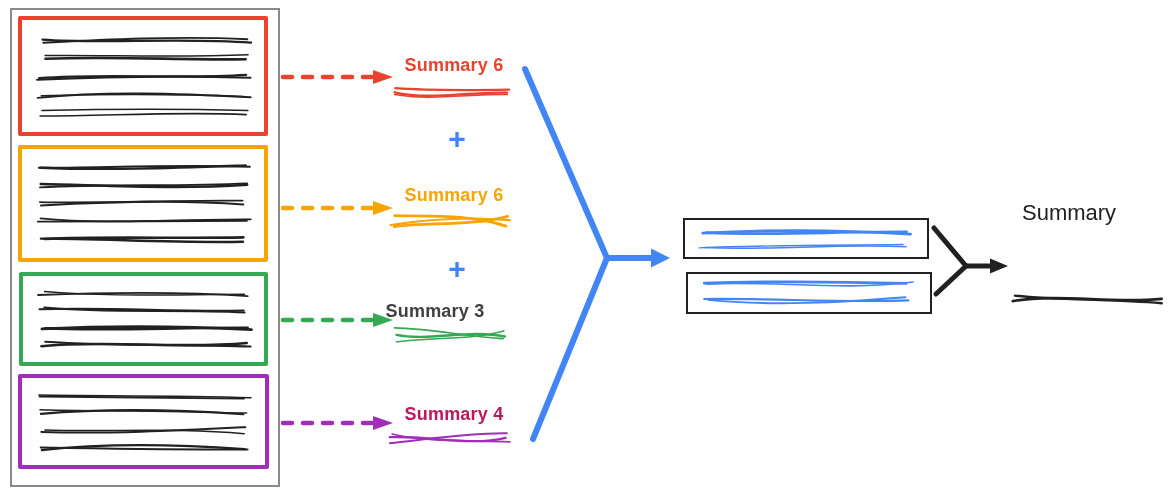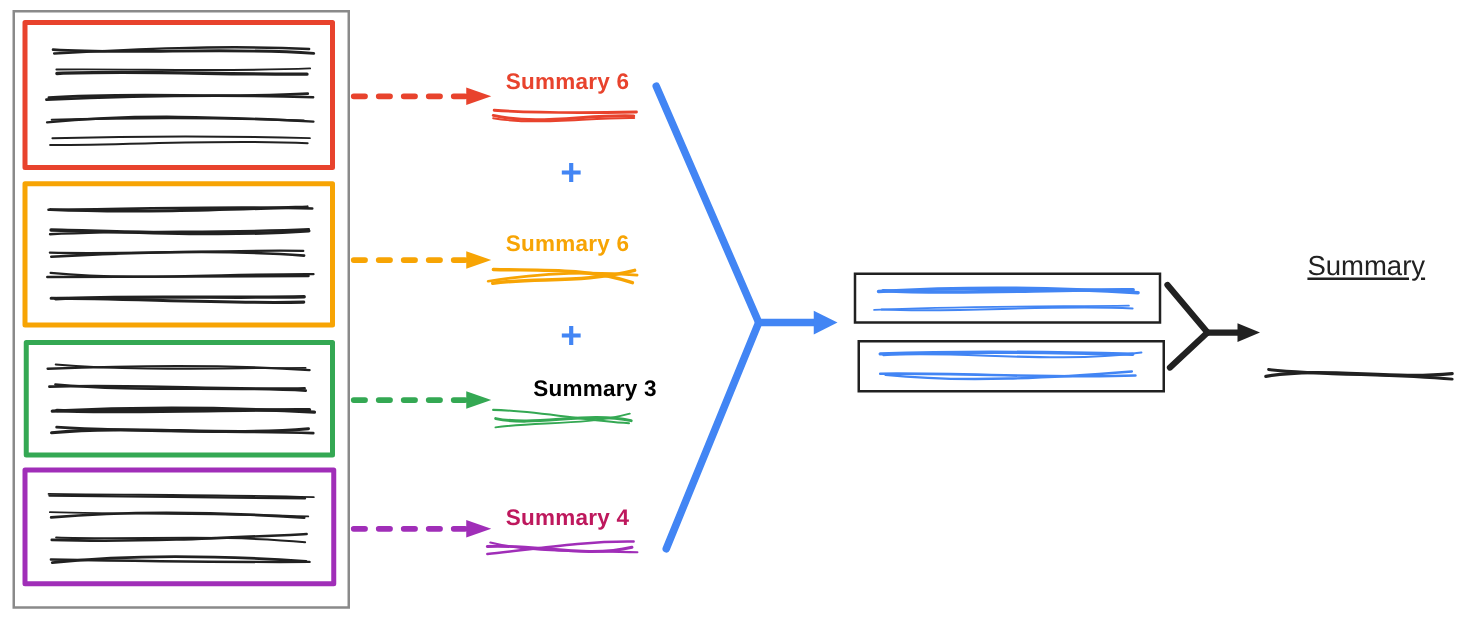--- a/index.html
+++ b/index.html
@@ -26,21 +26,21 @@
   .merge-blue path{stroke-width:6;}
   .merge-ink{color:var(--c-ink);}
   .merge-ink path{stroke-width:5;}
 
   .stage2-title{width:212px;text-align:center;font-size:26px;font-weight:bold;
                 color:var(--c-blue);line-height:37px;}
   .stage2-title span{display:block;}
   .stage2-box{border:2.5px solid var(--c-ink);background:#fff;display:flex;flex-direction:column;
               justify-content:space-evenly;padding:2px 12px;box-sizing:border-box;}
 
-  .stage3-label{width:142px;text-align:center;font-size:22px;color:var(--c-ink);line-height:28px;text-decoration:underline;}
+  .stage3-label{width:142px;text-align:left;font-size:22px;color:var(--c-ink);line-height:28px;}
   .stage3-label span{display:block;}
 </style>
 </head>
 <body>
 
 <div class="canvas">
 
   <div class="abs doc-frame">
     <div class="doc-section" style="left: 6px; top: 6px; width: 250px; height: 120px; border-color: rgb(232, 67, 45);">
         <svg width="218" height="9" viewBox="0 0 218 9">
@@ -152,21 +152,21 @@
 
   <div class="abs summary-label" style="left: 398px; top: 185px; color: rgb(247, 164, 4);">Summary 6</div>
   <svg class="abs" style="left:388px;top:213px" width="124" height="20" viewBox="0 0 124 20">
       <path d="M 2.5 12.0 C 40 6.1, 81 3.7, 121.7 7.1" stroke="#F7A404" stroke-width="2.12" fill="none" stroke-linecap="round"></path>
       <path d="M 6.7 2.6 C 40 3.6, 81 0.9, 117.9 13.1" stroke="#F7A404" stroke-width="2.78" fill="none" stroke-linecap="round"></path>
       <path d="M 6.2 13.6 C 40 9.0, 81 13.4, 119.7 3.3" stroke="#F7A404" stroke-width="2.78" fill="none" stroke-linecap="round"></path>
     </svg>
 
   <div class="abs plus" style="left:440px;top:252px">+</div>
 
-  <div class="abs summary-label" style="left: 420px; top: 301px; color: #000000;">Summary 3</div>
+  <div class="abs summary-label" style="left: 379px; top: 301px; color: #404040;">Summary 3</div>
   <svg class="abs" style="left:390px;top:325px" width="120" height="20" viewBox="0 0 120 20">
       <path d="M 4.5 2.9 C 39 3.4, 79 11.9, 113.2 13.6" stroke="#34A853" stroke-width="1.65" fill="none" stroke-linecap="round"></path>
       <path d="M 6.6 9.9 C 39 16.5, 79 3.9, 114.9 11.5" stroke="#34A853" stroke-width="2.44" fill="none" stroke-linecap="round"></path>
       <path d="M 6.4 16.9 C 39 12.2, 79 15.5, 113.8 5.9" stroke="#34A853" stroke-width="1.55" fill="none" stroke-linecap="round"></path>
     </svg>
 
   <div class="abs summary-label" style="left: 398px; top: 404px; color: #be185d;">Summary 4</div>
   <svg class="abs" style="left:386px;top:429px" width="126" height="20" viewBox="0 0 126 20">
       <path d="M 3.9 14.2 C 41 10.2, 83 3.6, 120.9 4.2" stroke="#A02EB8" stroke-width="2.01" fill="none" stroke-linecap="round"></path>
       <path d="M 6.3 5.0 C 41 13.6, 83 11.1, 123.9 12.8" stroke="#A02EB8" stroke-width="1.76" fill="none" stroke-linecap="round"></path>

